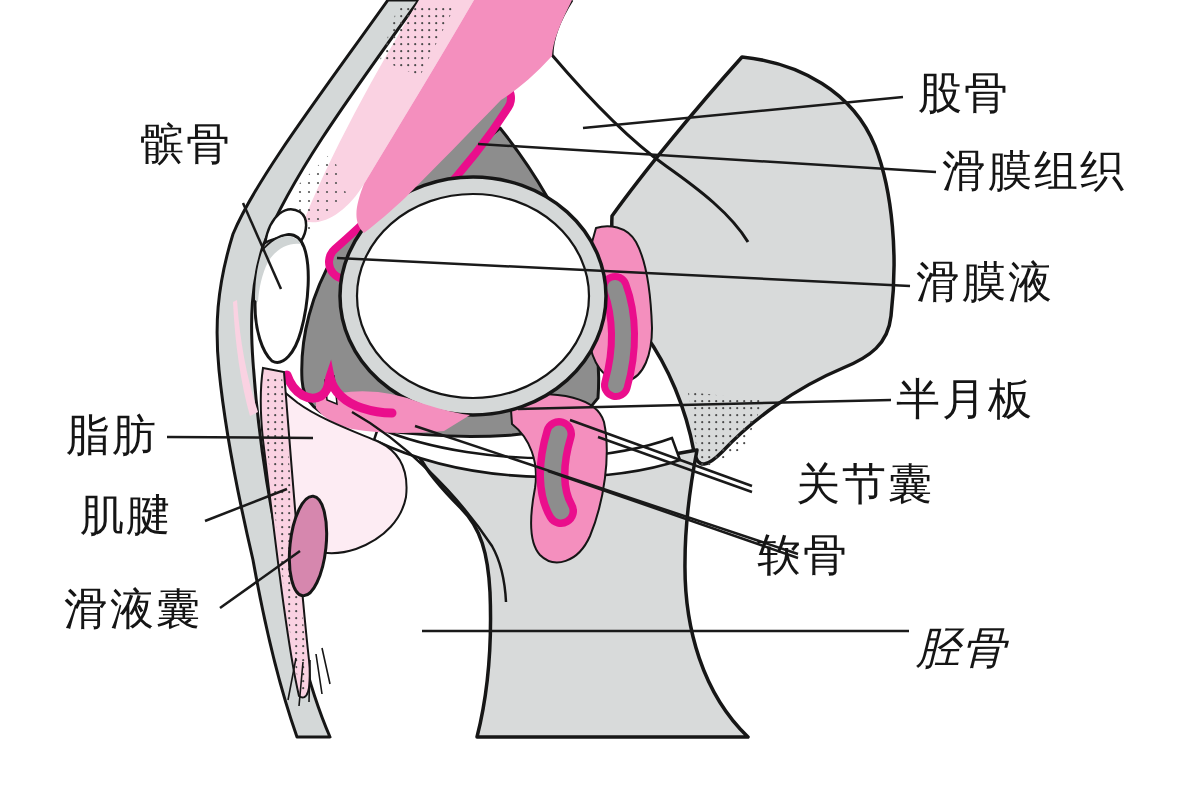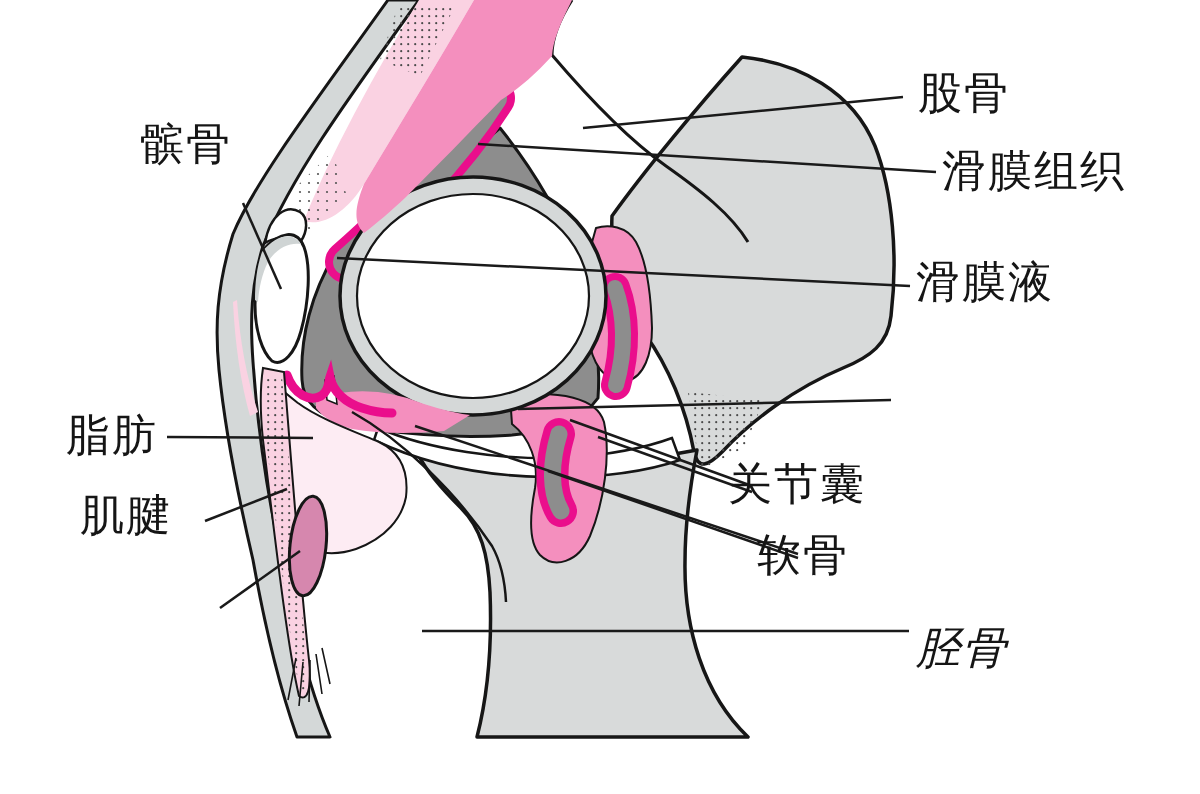--- a/index.html
+++ b/index.html
@@ -133,21 +133,23 @@
         <line x1="415" y1="426" x2="798" y2="554" stroke="#1a1a1a" stroke-width="2.5"></line>
         <line x1="548" y1="471" x2="798" y2="558" stroke="#1a1a1a" stroke-width="2.5"></line>
         <line x1="422" y1="631" x2="909" y2="631" stroke="#1a1a1a" stroke-width="2.5"></line>
       </g>
   </svg>
 
   <div class="labels" id="labels">
       <div class="anat-label" style="left: 140px; top: 123px;">髌骨</div>
       <div class="anat-label" style="left: 66px; top: 414px;">脂肪</div>
       <div class="anat-label" style="left: 80px; top: 494px;">肌腱</div>
+      <div class="anat-label" style="left: 64px; top: 588px;">滑液囊</div>
       <div class="anat-label" style="left: 918px; top: 72px;">股骨</div>
       <div class="anat-label" style="left: 942px; top: 150px;">滑膜组织</div>
       <div class="anat-label" style="left: 916px; top: 261px;">滑膜液</div>
-      <div class="anat-label" style="left: 728px; top: 463px;">关节囊</div>
+      <div class="anat-label" style="left: 896px; top: 378px;">半月板</div>
+      <div class="anat-label" style="left: 796px; top: 463px;">关节囊</div>
       <div class="anat-label" style="left: 757px; top: 534px;">软骨</div>
       <div class="anat-label" style="left: 916px; top: 627px; font-style: italic;">胫骨</div>
     </div>
 
 </div>
 
 </body></html>

